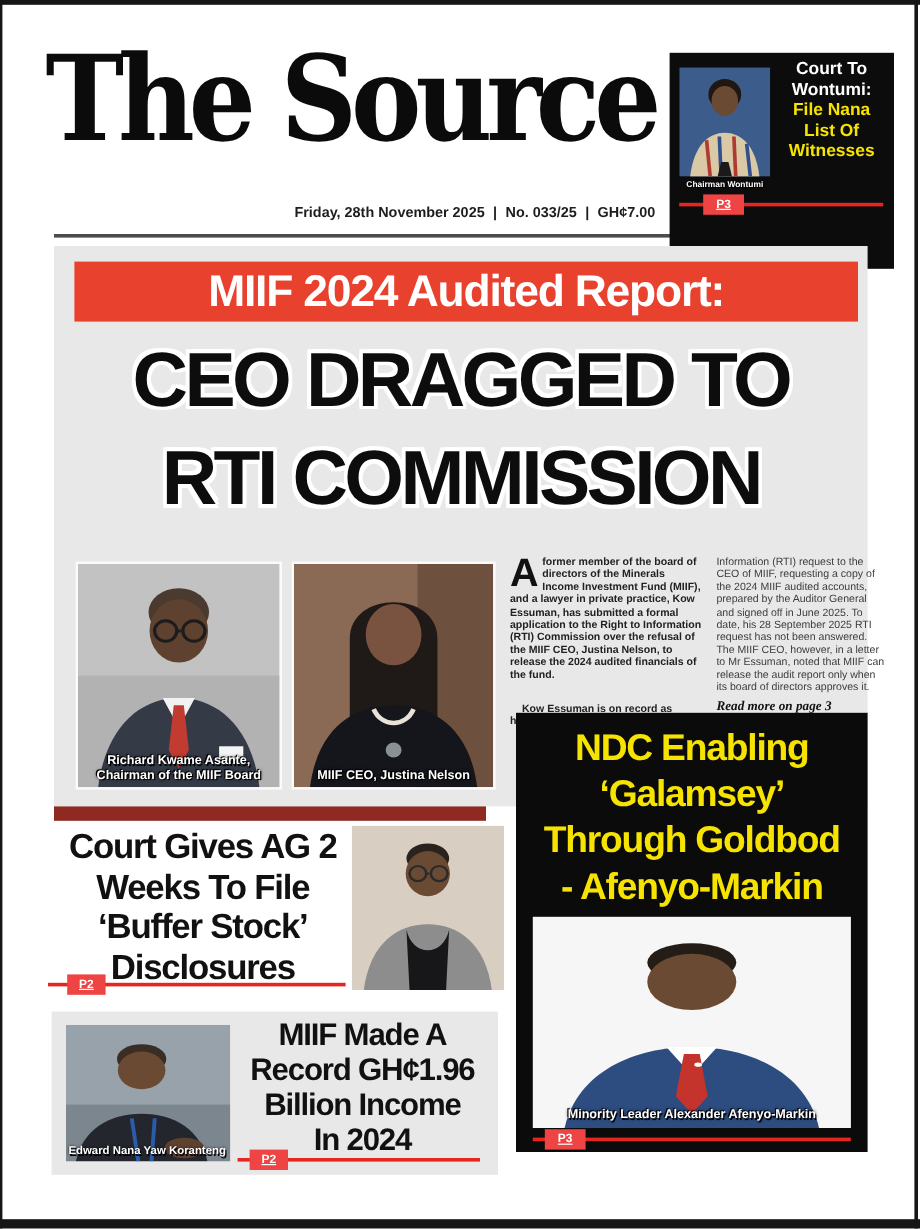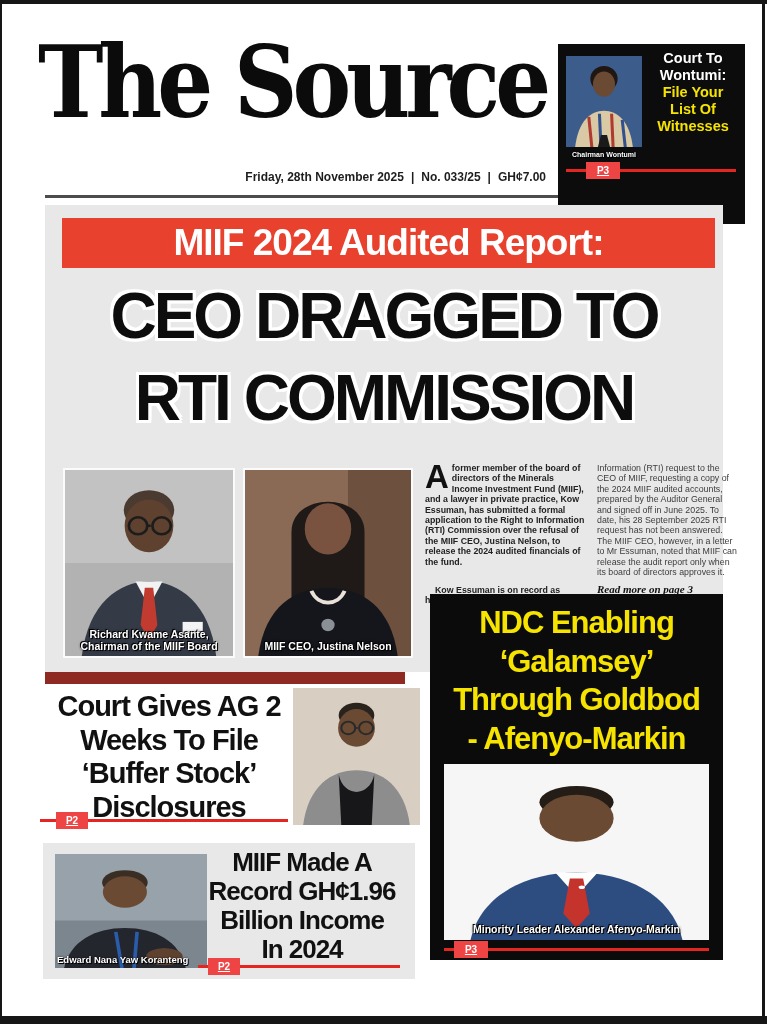--- a/index.html
+++ b/index.html
@@ -83,21 +83,21 @@
   
   .court-head {
     position:absolute; left:45px; top:690px; width:248px; text-align:center;
     font-weight:900; font-size:29px; line-height:33.5px; letter-spacing:-1px; color:#111;
   }
   .court-photo { position:absolute; left:293px; top:688px; width:127px; height:137px; overflow:hidden; }
   .court-photo svg { width:100%; height:100%; }
 
   
   .miif-box { position:absolute; left:43px; top:843px; width:372px; height:136px; background:#e8e8e8; }
-  .miif-box .photo { position:absolute; left:12px; top:11px; width:152px; height:114px; overflow:hidden; }
+  .miif-box .photo { position:absolute; left:12px; top:11px; width:137px; height:114px; overflow:hidden; }
   .miif-box .photo svg { width:100%; height:100%; }
   .miif-box .photo .cap {
     position:absolute; left:2px; bottom:3px; color:#fff; font-weight:bold; font-size:9.5px;
     text-shadow:0 0 2px #000, 1px 1px 0 #000;
   }
   .miif-head {
     position:absolute; left:152px; top:5px; width:214px; text-align:center;
     font-weight:900; font-size:26px; line-height:29px; letter-spacing:-1px; color:#111;
   }
 
@@ -141,21 +141,21 @@
         <path d="M44 76 L46 120" stroke="#31508c" stroke-width="4" fill="none"></path>
         <path d="M60 76 L62 120" stroke="#b03a30" stroke-width="4" fill="none"></path>
         <path d="M74 84 L78 120" stroke="#31508c" stroke-width="4" fill="none"></path>
         <path d="M46 104 L54 104 L58 120 L42 120 Z" fill="#1a1a1a"></path>
       </svg>
       <div class="cap">Chairman Wontumi</div>
     </div>
     <div class="txt">
       <span class="w">Court To</span>
       <span class="w">Wontumi:</span>
-      <span class="y">File Your</span>
+      <span class="y">File Nana</span>
       <span class="y">List Of</span>
       <span class="y">Witnesses</span>
     </div>
     <div class="redline" style="left:8px; top:125px; width:170px;"></div>
     <div class="pbadge" style="left:28px; top:118px; width:34px; height:17px;">P3</div>
   </div>
 
   <div class="lead">
     <div class="kicker">MIIF 2024 Audited Report:</div>
     <div class="mainhead">

